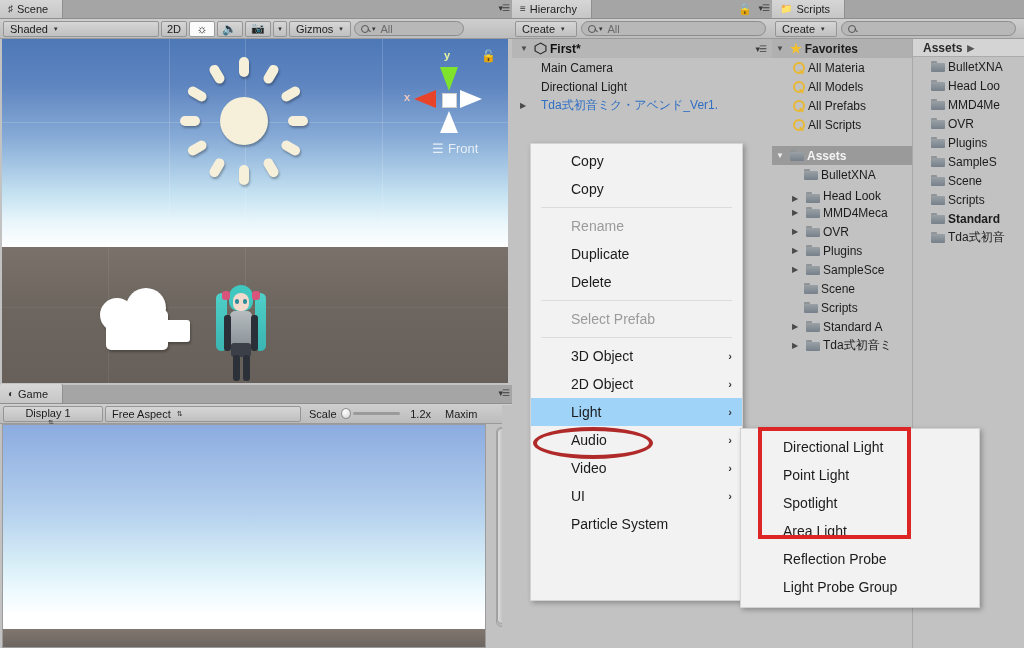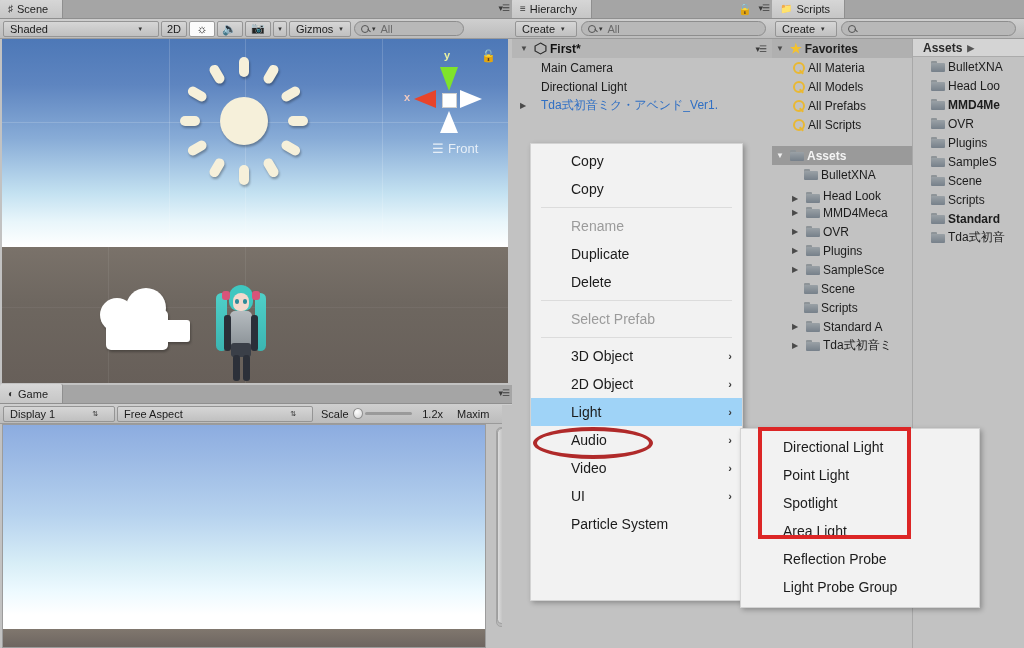--- a/index.html
+++ b/index.html
@@ -47,21 +47,21 @@
     border: 1px solid #959595; border-radius: 2px;
     display: flex; align-items: center; justify-content: center;
     font-size: 11px; color: #1b1b1b; white-space: nowrap;
   }
   .tbtn.flat { background: none; border: none; }
   .tbtn.on { background: #fbfbfb; border-color: #9b9b9b; }
   .dropdown {
     height: 16px; margin: 0 1px;
     background: linear-gradient(#d6d6d6,#c0c0c0);
     border: 1px solid #959595; border-radius: 2px;
-    display: flex; align-items: center; justify-content: space-between;
+    display: flex; align-items: center; justify-content: flex-start;
     padding: 0 16px 0 6px; font-size: 11px; color: #1b1b1b;
     white-space: nowrap;
   }
   .caret { font-size: 7px; color: #333; margin-left: 6px; }
   .searchbox {
     height: 15px; border-radius: 8px;
     background: #b8b8b8; border: 1px solid #8d8d8d;
     display: flex; align-items: center; padding: 0 6px;
     font-size: 11px; color: #6b6b6b; gap: 3px;
   }
@@ -344,21 +344,21 @@
 
   <div id="game-view" class="panel">
     <div class="tabbar">
       <div class="tab">
         <span class="tico">◐</span>
         <span>Game</span>
       </div>
       <div class="tabmenu">▾☰</div>
     </div>
     <div class="toolbar">
-      <div class="dropdown" style="width:112px;">
+      <div class="dropdown" style="width:100px;flex-direction:column;">
         <span>Display 1</span>
         <span class="caret">⇅</span>
       </div>
       <div class="dropdown" style="width:196px;">
         <span>Free Aspect</span>
         <span class="caret">⇅</span>
       </div>
       <div class="tbtn flat slider" style="width:134px;gap:4px;">
         <span>Scale</span>
         <span class="knob"></span>
@@ -536,21 +536,21 @@
         <span style="font-size:9px;color:#555;">▶</span>
       </div>
       <div class="p-row" style="padding-left:18px;">
         <span class="folder"></span>
         <span>BulletXNA</span>
       </div>
       <div class="p-row" style="padding-left:18px;">
         <span class="folder"></span>
         <span>Head Loo</span>
       </div>
-      <div class="p-row" style="padding-left:18px;font-weight:bold;">
+      <div class="p-row" style="padding-left:18px;">
         <span class="folder"></span>
         <span>MMD4Me</span>
       </div>
       <div class="p-row" style="padding-left:18px;">
         <span class="folder"></span>
         <span>OVR</span>
       </div>
       <div class="p-row" style="padding-left:18px;">
         <span class="folder"></span>
         <span>Plugins</span>

